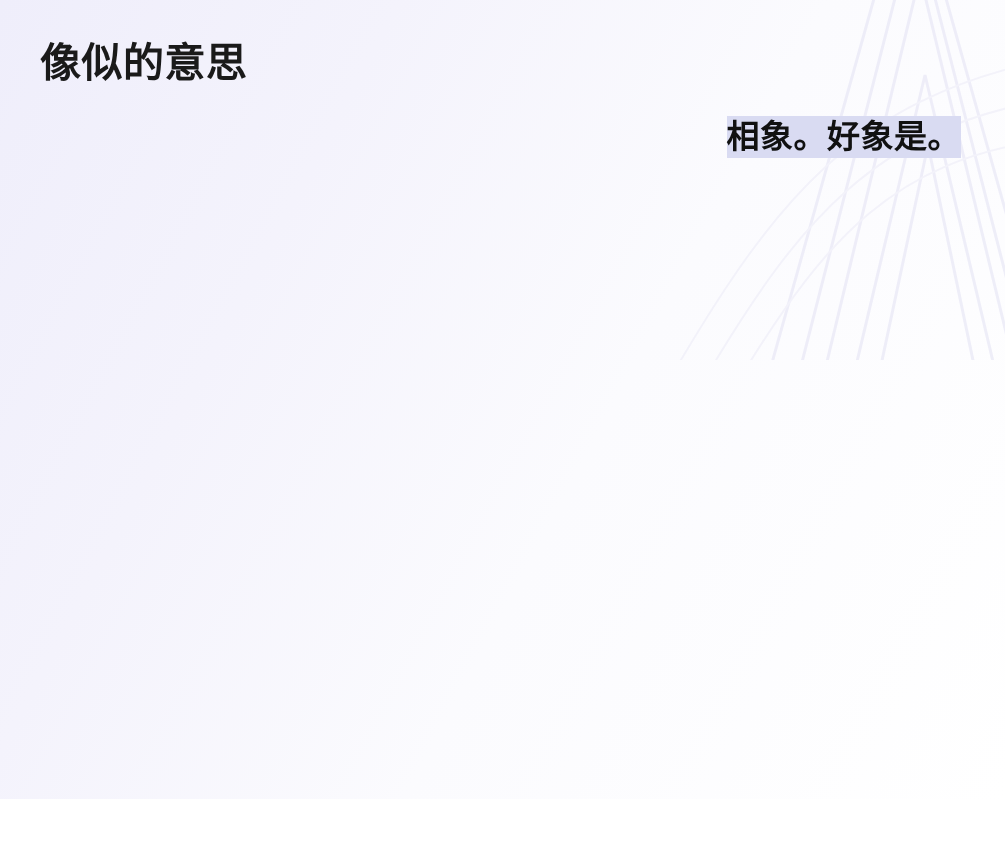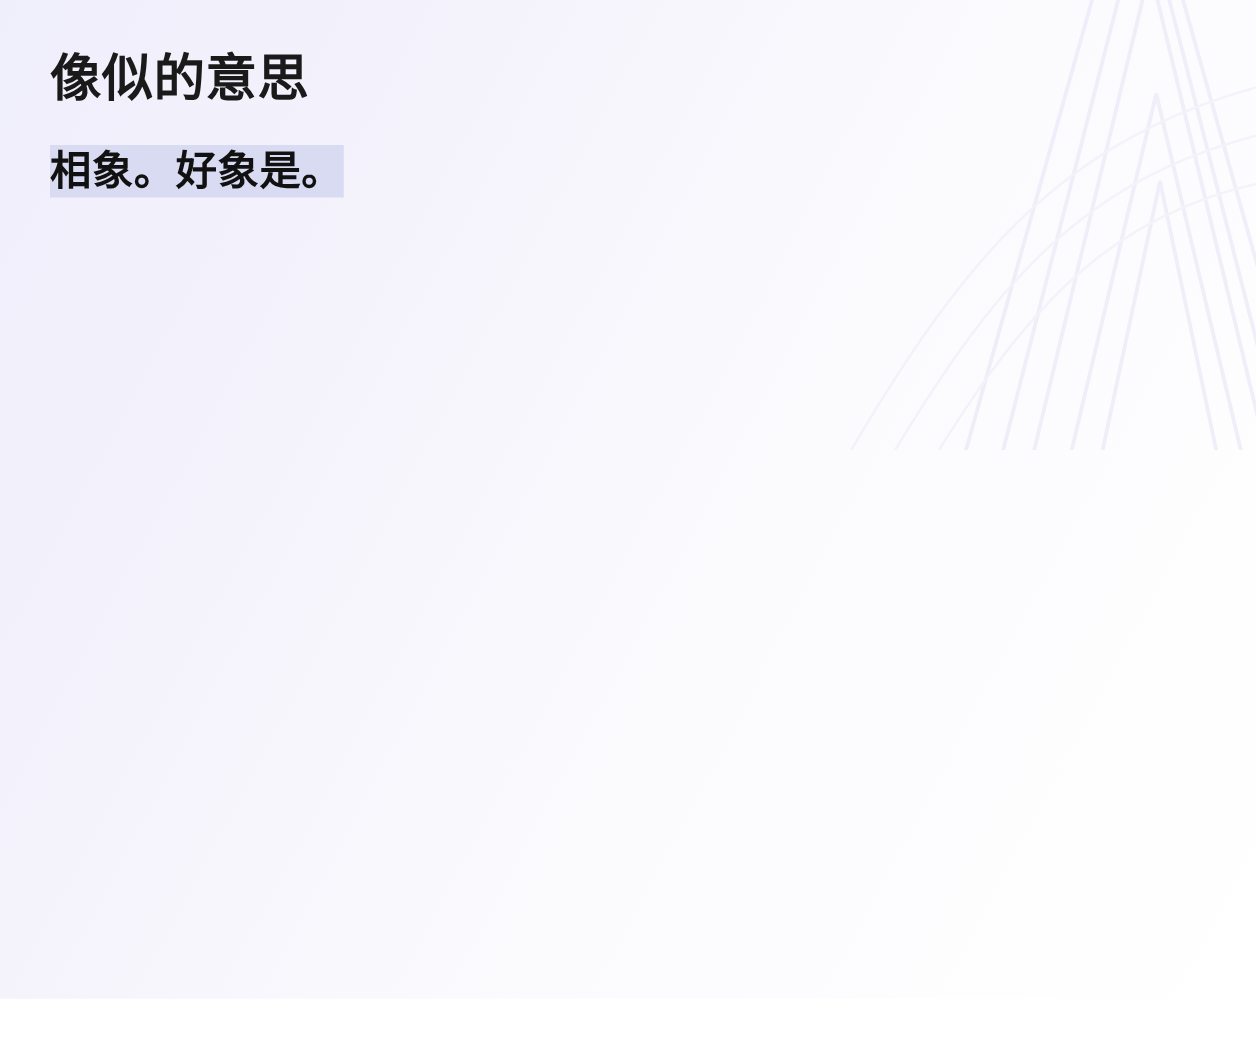--- a/index.html
+++ b/index.html
@@ -43,20 +43,21 @@
     font-size: 41px;
     line-height: 1.25;
     font-weight: bold;
     color: #1a1a1a;
     letter-spacing: 0.5px;
     margin: 0 0 26px 0;
   }
 
   .subtitle-wrap {
     margin: 0 0 22px 0;
+    text-align: right;
   }
 
   .subtitle {
     display: inline;
     font-size: 33px;
     line-height: 1.35;
     font-weight: bold;
     color: #111111;
     background: #d9dbf2;
     letter-spacing: 0.5px;

